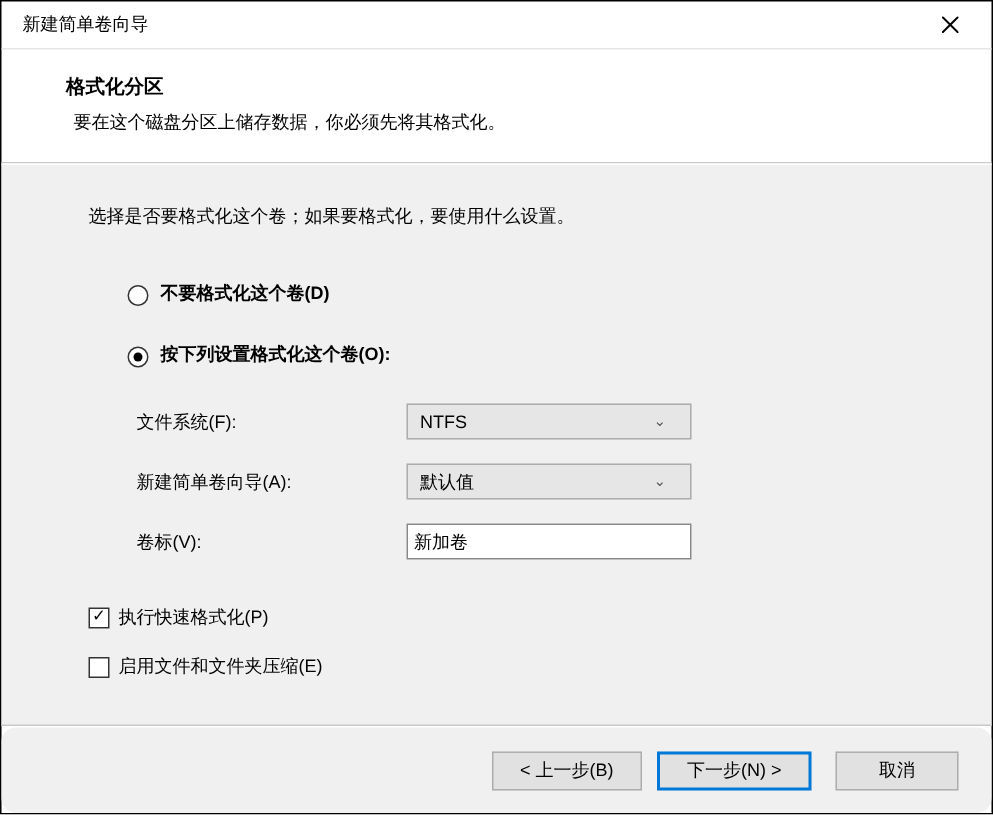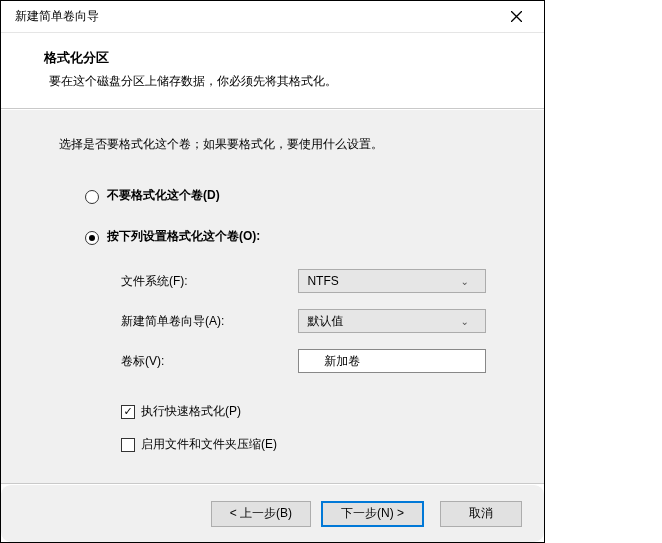--- a/index.html
+++ b/index.html
@@ -3,21 +3,21 @@
   <meta charset="utf-8">
   <style>
     * { box-sizing: border-box; margin: 0; padding: 0; }
     body {
       font-family: "Microsoft YaHei", "Segoe UI", sans-serif;
       font-size: 12px;
       background: #fff;
       color: #000;
     }
     .window {
-      width: 545px;
+      width: 662px;
       height: 543px;
       border: 1px solid #000;
       display: flex;
       flex-direction: column;
       background: #fff;
     }
     .titlebar {
       height: 32px;
       display: flex;
       align-items: center;
@@ -73,21 +73,21 @@
       border-radius: 50%;
       margin-right: 8px;
       background: #fff;
       display: flex; align-items: center; justify-content: center;
     }
     .radio-circle.checked::after {
       content: ""; width: 6px; height: 6px;
       background: #000; border-radius: 50%;
     }
     .form-grid {
-      margin-left: 62px;
+      margin-left: 32px;
     }
     .form-row {
       display: flex;
       align-items: center;
       margin-bottom: 16px;
     }
     .form-label {
       width: 180px;
     }
     .select {
@@ -102,26 +102,25 @@
       justify-content: space-between;
     }
     .select .chev {
       color: #555;
       font-size: 10px;
     }
     .text-input {
       width: 190px; height: 24px;
       border: 1px solid #888;
       background: #fff;
-      padding: 0 25px;
+      padding: 0 4px;
       display: flex; align-items: center;
     }
     .check-row {
       display: flex; align-items: center;
-      margin-left: 62px;
       margin-bottom: 16px;
       cursor: pointer;
     }
     .checkbox {
       width: 14px; height: 14px;
       border: 1px solid #333;
       background: #fff;
       margin-right: 6px;
       display: flex; align-items: center; justify-content: center;
     }

